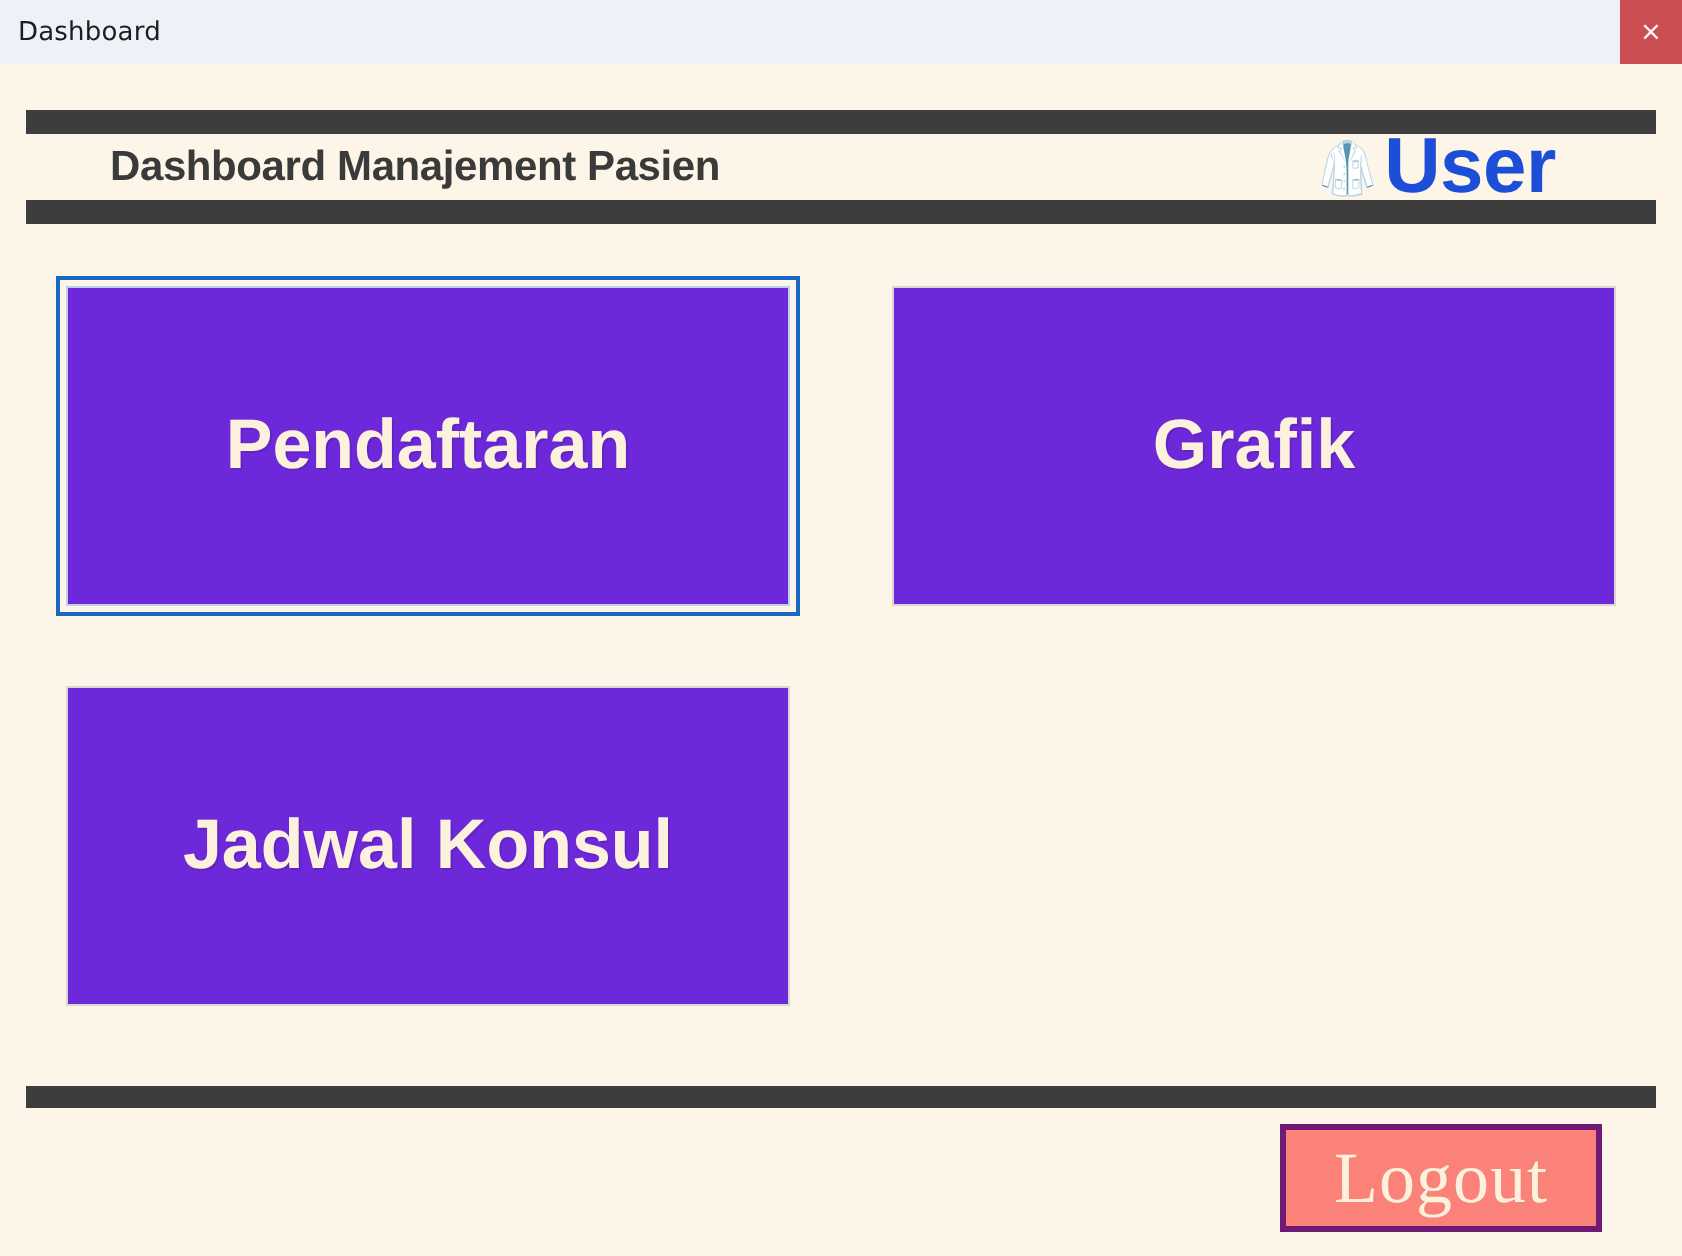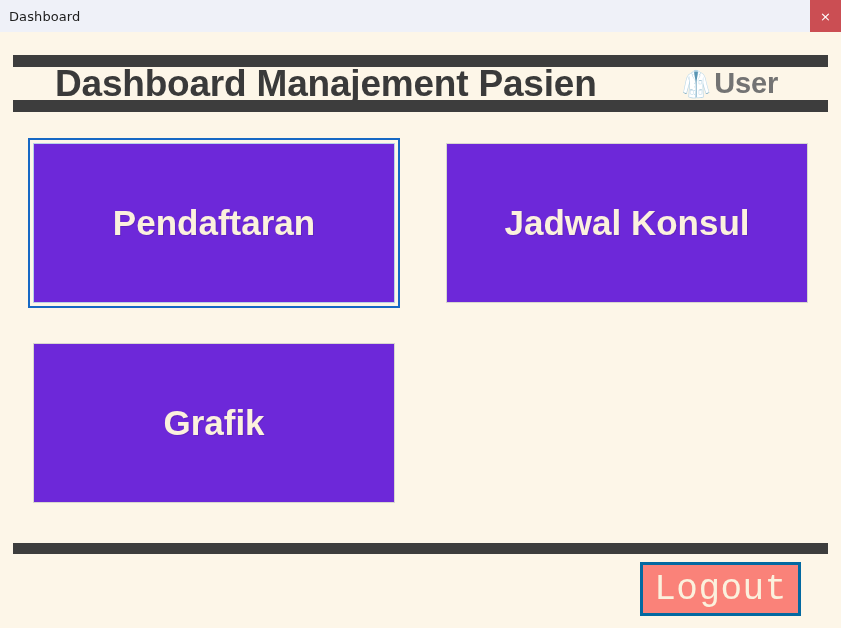--- a/index.html
+++ b/index.html
@@ -81,43 +81,43 @@
     left: 13px;
     top: 35px;
     width: 815px;
     height: 33px;
     display: flex;
     align-items: center;
   }
   .header-title {
     position: absolute;
     left: 42px;
-    font-size: 37px;
+    font-size: 21px;
     font-weight: bold;
     color: #3A3A3A;
     white-space: nowrap;
     letter-spacing: -0.2px;
   }
   .header-user {
     position: absolute;
     right: 50px;
     display: flex;
     align-items: center;
     gap: 2px;
     white-space: nowrap;
   }
   .header-user-icon {
     font-size: 26px;
     line-height: 1;
     display: inline-block;
   }
   .header-user-label {
-    font-size: 29px;
+    font-size: 39px;
     font-weight: bold;
-    color: #737373;
+    color: #1d4ed8;
     letter-spacing: -0.2px;
   }
 
   
   .grid {
     position: absolute;
     left: 33px;
     top: 111px;
     width: 775px;
     height: 360px;
@@ -157,24 +157,24 @@
     background: #3D3D3D;
   }
   .logout-button {
     position: absolute;
     left: 640px;
     top: 530px;
     width: 161px;
     height: 54px;
     background: #FA8279;
     color: #FBF1DD;
-    border: 3px solid #0369a1;
+    border: 3px solid #701a75;
     font-size: 36px;
     font-weight: normal;
-    font-family: Liberation Mono, monospace;
+    font-family: Liberation Serif, serif;
     display: flex;
     align-items: center;
     justify-content: center;
     cursor: pointer;
     box-sizing: border-box;
     user-select: none;
     letter-spacing: .5px;
   }
 </style>
 </head>
@@ -196,22 +196,22 @@
       <div class="header-user">
         <span class="header-user-icon">🥼</span>
         <span class="header-user-label">User</span>
       </div>
     </div>
 
     <div class="rule rule-bottom"></div>
 
     <div class="grid">
       <div class="tile focused">Pendaftaran</div>
+      <div class="tile">Grafik</div>
       <div class="tile">Jadwal Konsul</div>
-      <div class="tile">Grafik</div>
     </div>
 
     <div class="footer-rule"></div>
 
     <div class="logout-button">Logout</div>
 
   </div>
 </div>
 
 </body></html>

